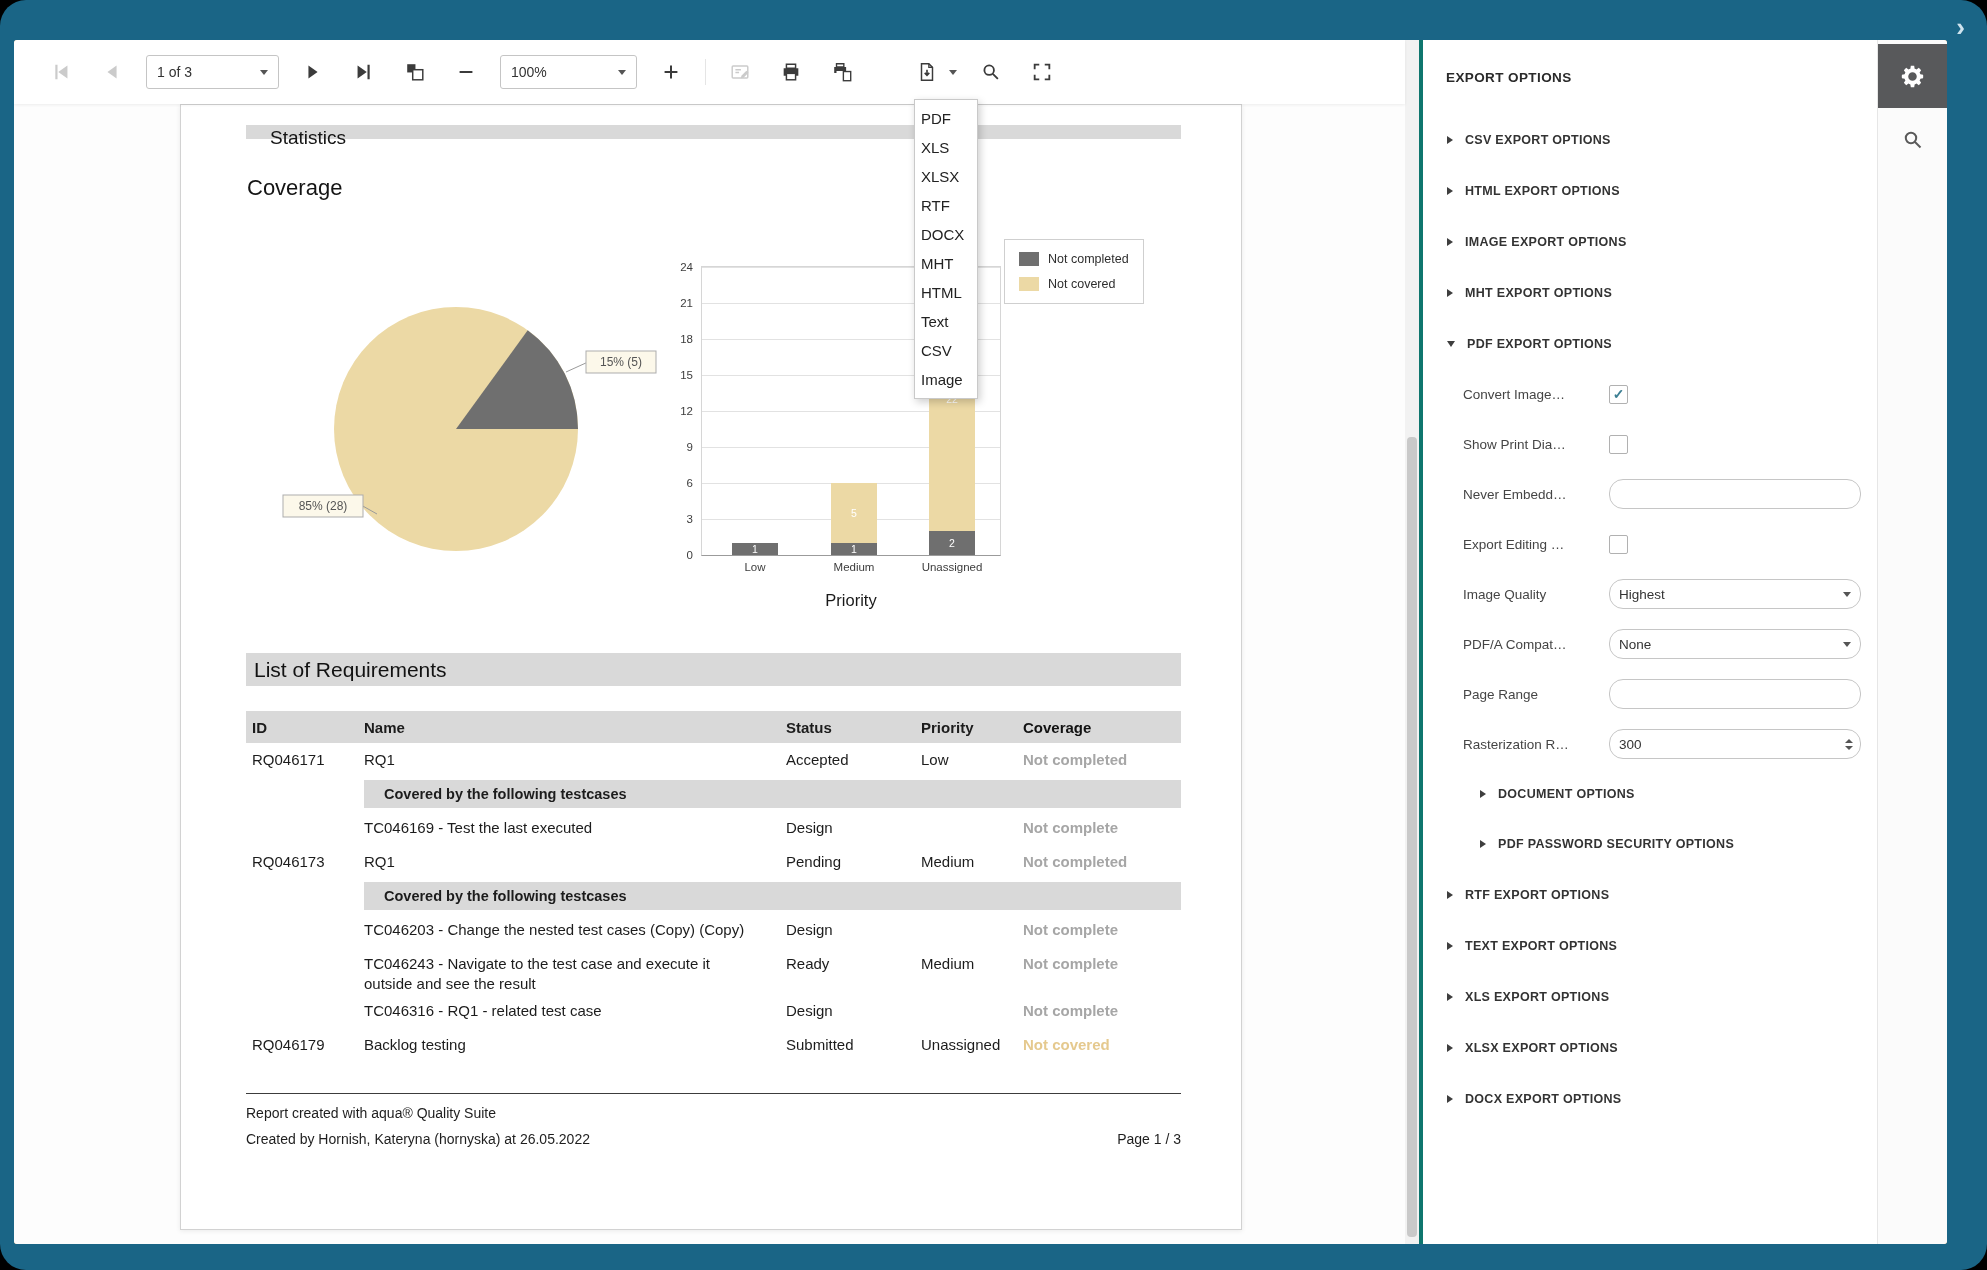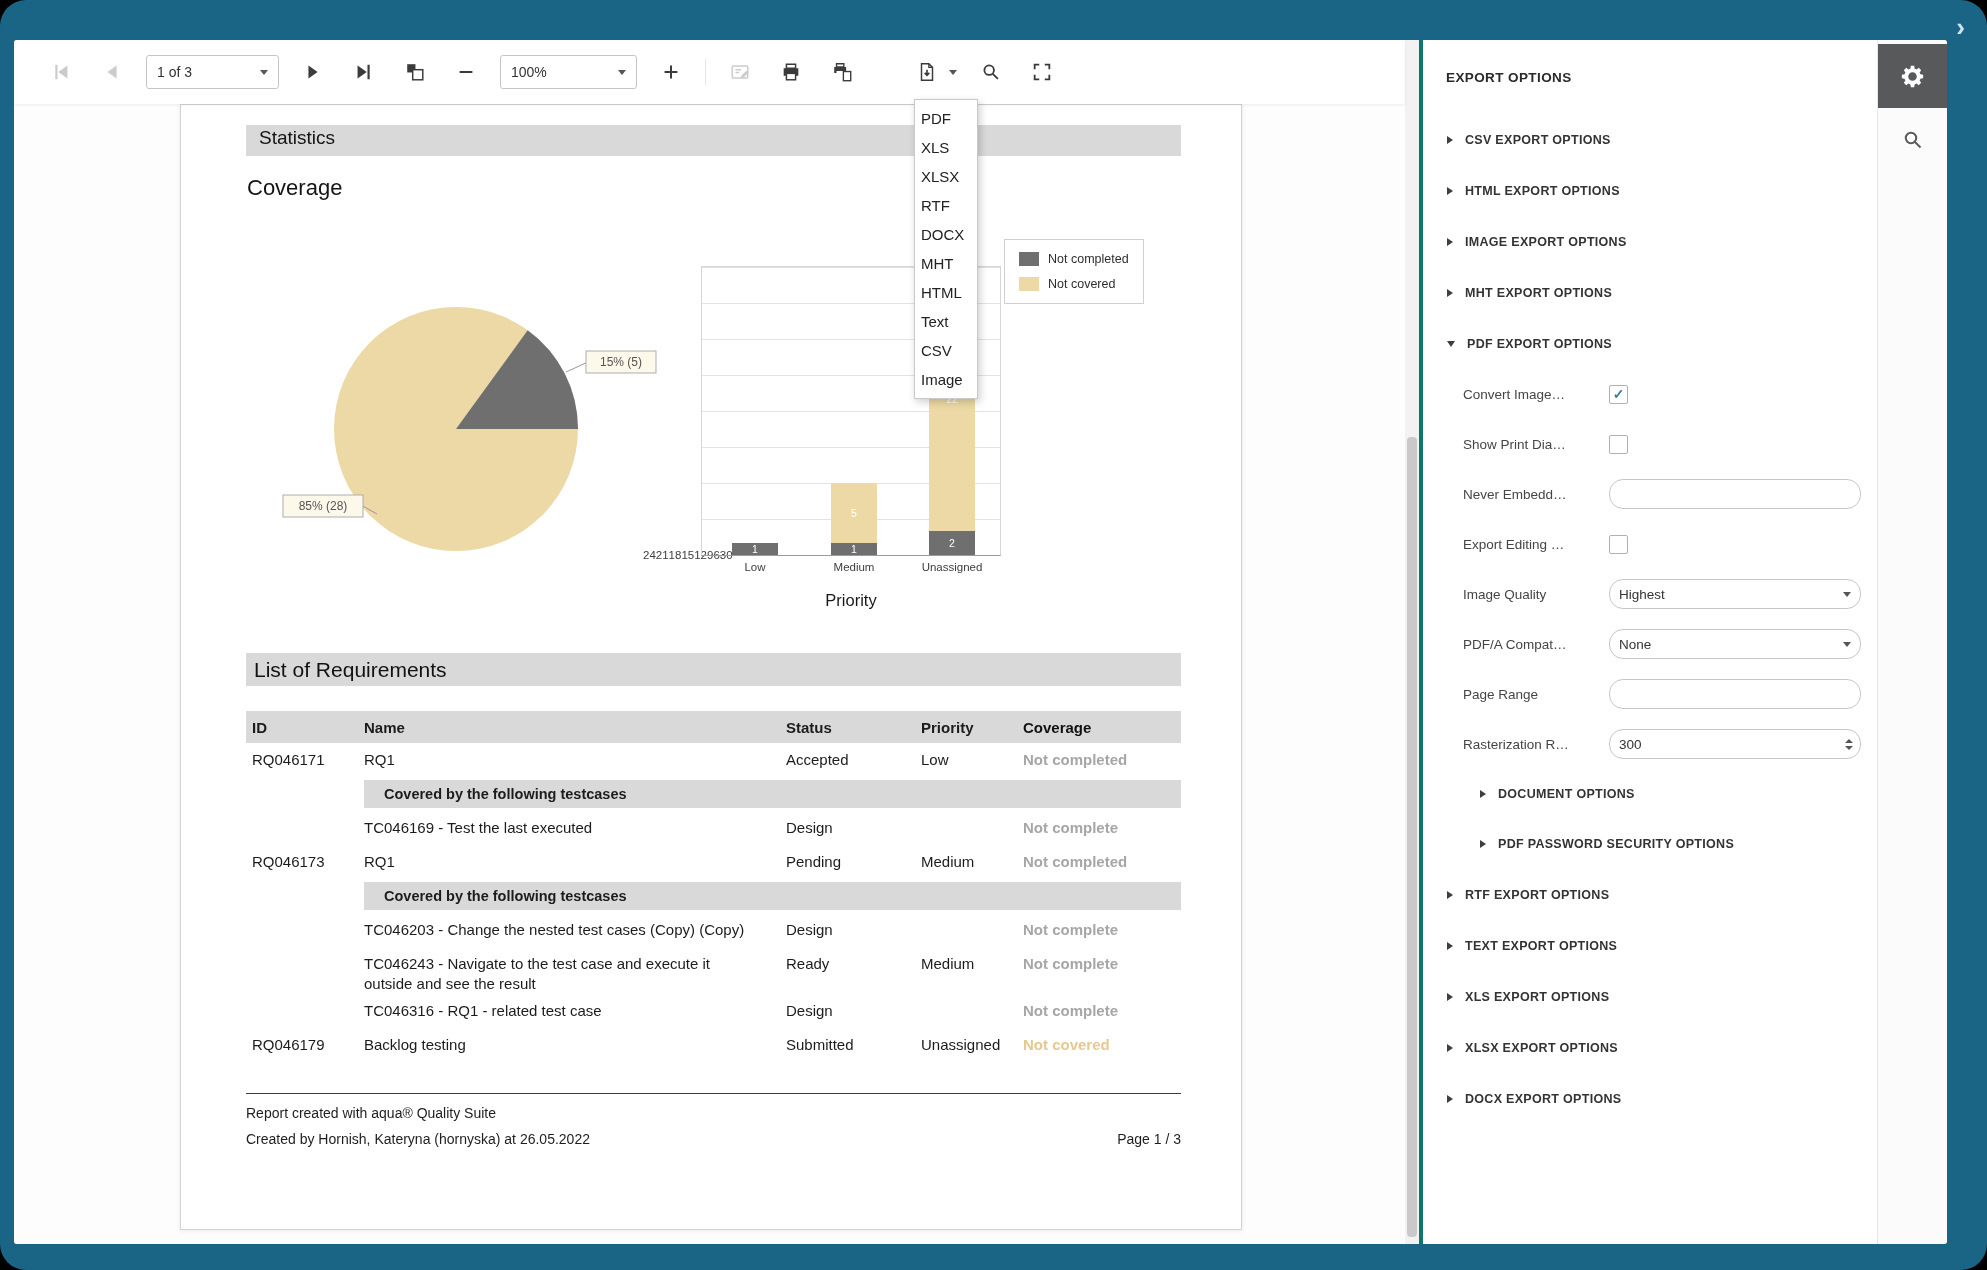--- a/index.html
+++ b/index.html
@@ -18,29 +18,29 @@
   .caret-down{width:0;height:0;border-left:4.5px solid transparent;border-right:4.5px solid transparent;border-top:5px solid #555;margin-left:auto;}
   .vsep{width:1px;height:26px;background:#e5e5e5;flex:0 0 auto;}
   .export-wrap{position:relative;display:flex;align-items:center;gap:5px;flex:0 0 auto;margin-left:34px;}
   .export-caret{width:0;height:0;border-left:4px solid transparent;border-right:4px solid transparent;border-top:5px solid #555;}
   .export-menu{position:absolute;top:44px;left:4px;width:62px;background:#fff;border:1px solid #c9c9c9;box-shadow:2px 3px 8px rgba(0,0,0,.2);padding:4px 0;z-index:60;}
   .export-menu .mi{height:29px;line-height:29px;padding-left:6px;font-size:15px;color:#222;}
 
   
   .doc-area{position:absolute;left:0;top:64px;width:1391px;height:1140px;background:#fdfdfd;}
   .page{position:absolute;left:166px;top:0;width:1062px;height:1126px;background:#fff;border:1px solid #d2d2d2;box-sizing:border-box;box-shadow:0 1px 5px rgba(0,0,0,.08);color:#1e1e1e;}
-  .stats-bar{position:absolute;left:65px;top:20px;width:935px;height:31px;background:#d9d9d9;font-size:19px;line-height:26px;padding-left:13px;box-sizing:border-box;color:#141414;}
+  .stats-bar{position:absolute;left:65px;top:20px;width:935px;height:14px;background:#d9d9d9;font-size:19px;line-height:26px;padding-left:24px;box-sizing:border-box;color:#141414;}
   .coverage-h{position:absolute;left:66px;top:70px;font-size:22px;color:#141414;}
   .pie-svg{position:absolute;left:80px;top:180px;}
   .pie-label-text{font-size:12px;fill:#555;}
 
   .plot{position:absolute;left:520px;top:161px;width:300px;height:290px;border:1px solid #d6d6d6;border-bottom-color:#9b9b9b;box-sizing:border-box;background-image:repeating-linear-gradient(to top,transparent 0,transparent 35px,#e2e2e2 35px,#e2e2e2 36px);}
   .bar-seg{position:absolute;display:flex;align-items:center;justify-content:center;}
   .bar-seg span{color:#fff;font-size:10.5px;}
-  .yticks{position:absolute;left:462px;top:155px;width:50px;height:302px;display:flex;flex-direction:row;justify-content:space-between;align-items:flex-end;font-size:11.5px;color:#3d3d3d;}
+  .yticks{position:absolute;left:462px;top:155px;width:50px;height:302px;display:flex;flex-direction:column;justify-content:space-between;align-items:flex-end;font-size:11.5px;color:#3d3d3d;}
   .yticks div{line-height:14px;}
   .x-label{position:absolute;top:294px;transform:translateX(-50%);font-size:11.5px;color:#3d3d3d;white-space:nowrap;}
   .x-title{position:absolute;left:520px;top:486px;width:300px;text-align:center;font-size:16.5px;color:#191919;}
   .legend{position:absolute;left:823px;top:134px;border:1px solid #cfcfcf;background:#fff;padding:12px 14px;display:flex;flex-direction:column;gap:11px;}
   .legend .li{display:flex;align-items:center;gap:9px;font-size:12.5px;color:#2e2e2e;white-space:nowrap;}
   .legend .sw{width:20px;height:14px;flex:0 0 auto;}
 
   .list-bar{position:absolute;left:65px;top:548px;width:935px;height:33px;background:#d9d9d9;font-size:21px;line-height:33px;padding-left:8px;box-sizing:border-box;color:#121212;}
   .rtable{position:absolute;left:65px;top:606px;width:935px;font-size:15px;color:#1c1c1c;}
   .trow{display:flex;box-sizing:border-box;}

